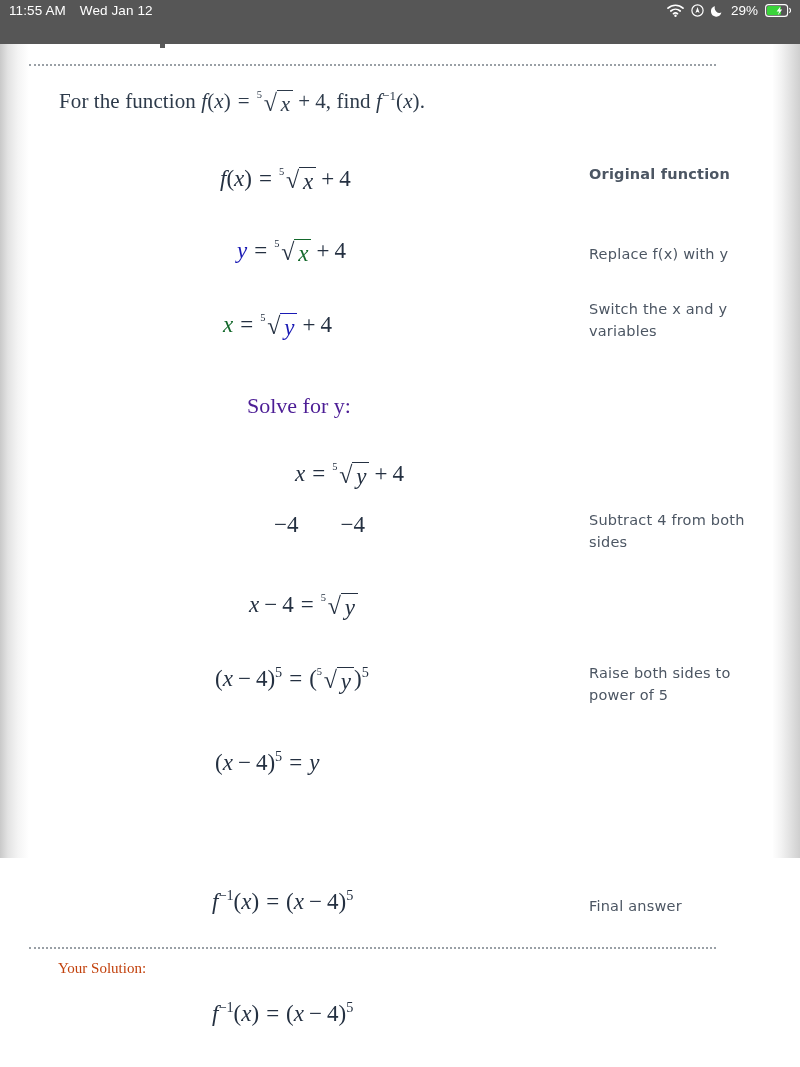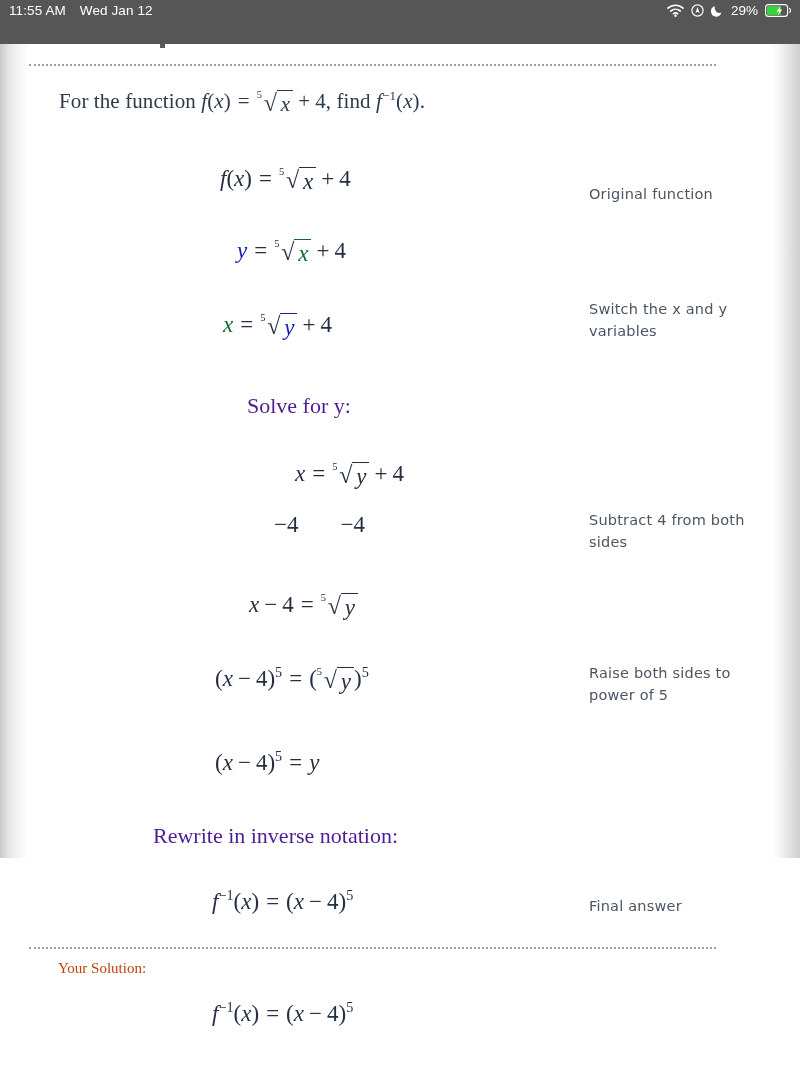--- a/index.html
+++ b/index.html
@@ -218,25 +218,26 @@
 
     <div class="divider" id="divider-top" style="left:0; width:687px;"></div>
 
     <div class="prompt">
       <span>For the function </span><span class="fn">f</span><span>(</span><span class="var">x</span><span>)</span><span class="eq">=</span><span class="radical"><span class="idx">5</span><span class="rad-glyph">√</span><span class="radicand var">x</span></span><span class="op">+</span><span>4</span><span>, find </span><span class="fn">f</span><sup class="inv">−1</sup><span>(</span><span class="var">x</span><span>)</span><span>.</span>
     </div>
 
     <div class="math" style="top:122px; left:191px;">
       <span class="fn">f</span><span>(</span><span class="var">x</span><span>)</span><span class="eq">=</span><span class="radical"><span class="idx">5</span><span class="rad-glyph">√</span><span class="radicand var">x</span></span><span class="op">+</span><span>4</span>
     </div>
-    <div class="note" style="top:139px;">Original function</div>
+    <div class="note" style="top:119px;font-weight:bold;">Original function</div>
 
     <div class="math" style="top:194px; left:208px;">
       <span class="var blue">y</span><span class="eq">=</span><span class="radical"><span class="idx">5</span><span class="rad-glyph">√</span><span class="radicand var green">x</span></span><span class="op">+</span><span>4</span>
     </div>
+    <div class="note" style="top:199px;">Replace f(x) with y</div>
 
     <div class="math" style="top:268px; left:194px;">
       <span class="var green">x</span><span class="eq">=</span><span class="radical"><span class="idx">5</span><span class="rad-glyph">√</span><span class="radicand var blue">y</span></span><span class="op">+</span><span>4</span>
     </div>
     <div class="note" style="top:254px;">Switch the x and y variables</div>
 
     <div class="heading" style="top:349px; left:218px;">Solve for y:</div>
 
     <div class="math" style="top:417px; left:266px;">
       <span class="var">x</span><span class="eq">=</span><span class="radical"><span class="idx">5</span><span class="rad-glyph">√</span><span class="radicand var">y</span></span><span class="op">+</span><span>4</span>
@@ -253,21 +254,20 @@
 
     <div class="math" style="top:622px; left:186px;">
       <span>(</span><span class="var">x</span><span class="op">−</span><span>4</span><span>)</span><sup class="exp">5</sup><span class="eq">=</span><span>(</span><span class="radical"><span class="idx">5</span><span class="rad-glyph">√</span><span class="radicand var">y</span></span><span>)</span><sup class="exp">5</sup>
     </div>
     <div class="note" style="top:618px;">Raise both sides to power of 5</div>
 
     <div class="math" style="top:706px; left:186px;">
       <span>(</span><span class="var">x</span><span class="op">−</span><span>4</span><span>)</span><sup class="exp">5</sup><span class="eq">=</span><span class="var">y</span>
     </div>
 
-    <div class="heading" style="top:779px; left:124px;">Rewrite in inverse notation:</div>
 
     <div class="math" style="top:845px; left:183px;">
       <span class="fn">f</span><sup class="inv">−1</sup><span>(</span><span class="var">x</span><span>)</span><span class="eq">=</span><span>(</span><span class="var">x</span><span class="op">−</span><span>4</span><span>)</span><sup class="exp">5</sup>
     </div>
     <div class="note" style="top:851px;">Final answer</div>
 
     <div class="divider" id="divider-bottom" style="left:0; width:687px;"></div>
 
     <div class="small-label" style="top:916px; left:29px;">Your Solution:</div>
 

